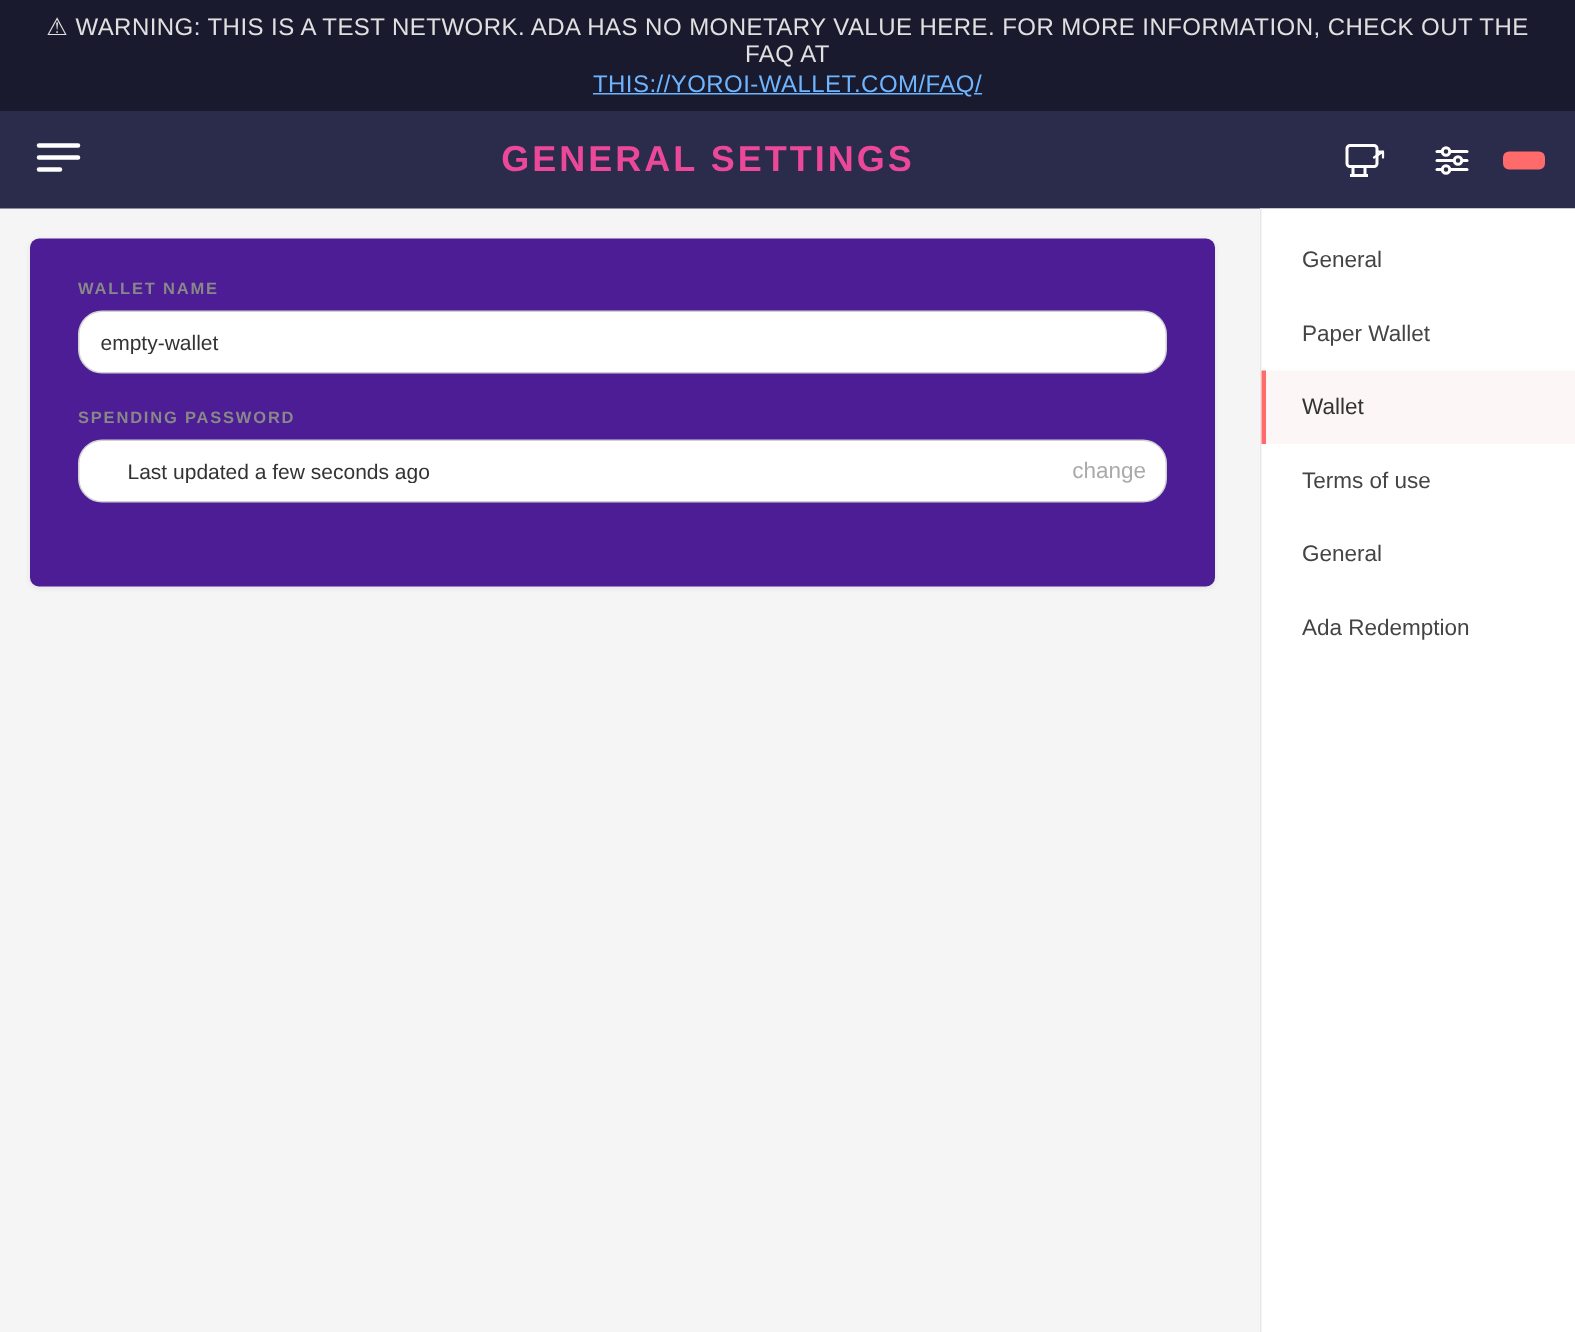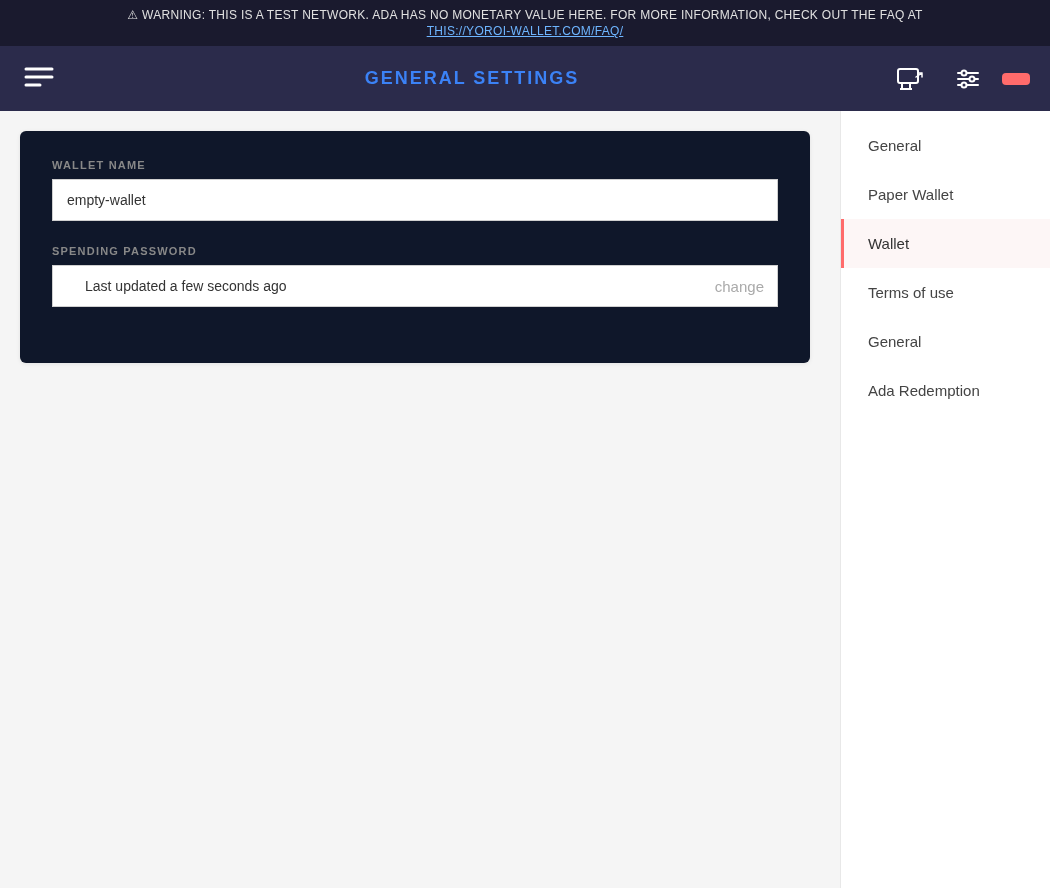--- a/index.html
+++ b/index.html
@@ -10,21 +10,21 @@
       width: 1050px;
       overflow-x: hidden;
     }
 
     
     .warning-banner {
       background: #1a1a2e;
       color: #e0e0e0;
       text-align: center;
       padding: 8px 16px;
-      font-size: 12px;
+      font-size: 16px;
       font-weight: 500;
       letter-spacing: 0.3px;
     }
     .warning-banner a {
       color: #6eb5ff;
       text-decoration: underline;
       display: block;
       margin-top: 2px;
     }
 
@@ -40,22 +40,22 @@
     .header-logo {
       display: flex;
       align-items: center;
     }
     .logo-icon {
       color: #fff;
       font-size: 28px;
       line-height: 1;
     }
     .header-title {
-      color: #3b82f6;
-      font-size: 18px;
+      color: #ec4899;
+      font-size: 24px;
       font-weight: 600;
       letter-spacing: 2px;
       text-transform: uppercase;
       flex: 1;
       text-align: center;
     }
     .header-actions {
       display: flex;
       align-items: center;
       gap: 12px;
@@ -89,21 +89,21 @@
     }
 
     
     .content-area {
       flex: 1;
       padding: 20px;
     }
 
     
     .settings-card {
-      background: #0f172a;
+      background: #4c1d95;
       border-radius: 6px;
       padding: 28px 32px 32px;
       box-shadow: 0 1px 4px rgba(0,0,0,0.08);
       max-width: 790px;
     }
 
     .field-group {
       margin-bottom: 24px;
     }
     .field-label {
@@ -111,21 +111,21 @@
       font-weight: 700;
       letter-spacing: 1.2px;
       color: #888;
       text-transform: uppercase;
       margin-bottom: 8px;
     }
     .field-input {
       width: 100%;
       padding: 12px 14px;
       border: 1px solid #d0d0d0;
-      border-radius: 0;
+      border-radius: 16px;
       font-size: 14px;
       color: #333;
       background: #fff;
       outline: none;
     }
 
     .password-field-wrapper {
       position: relative;
       width: 100%;
     }

